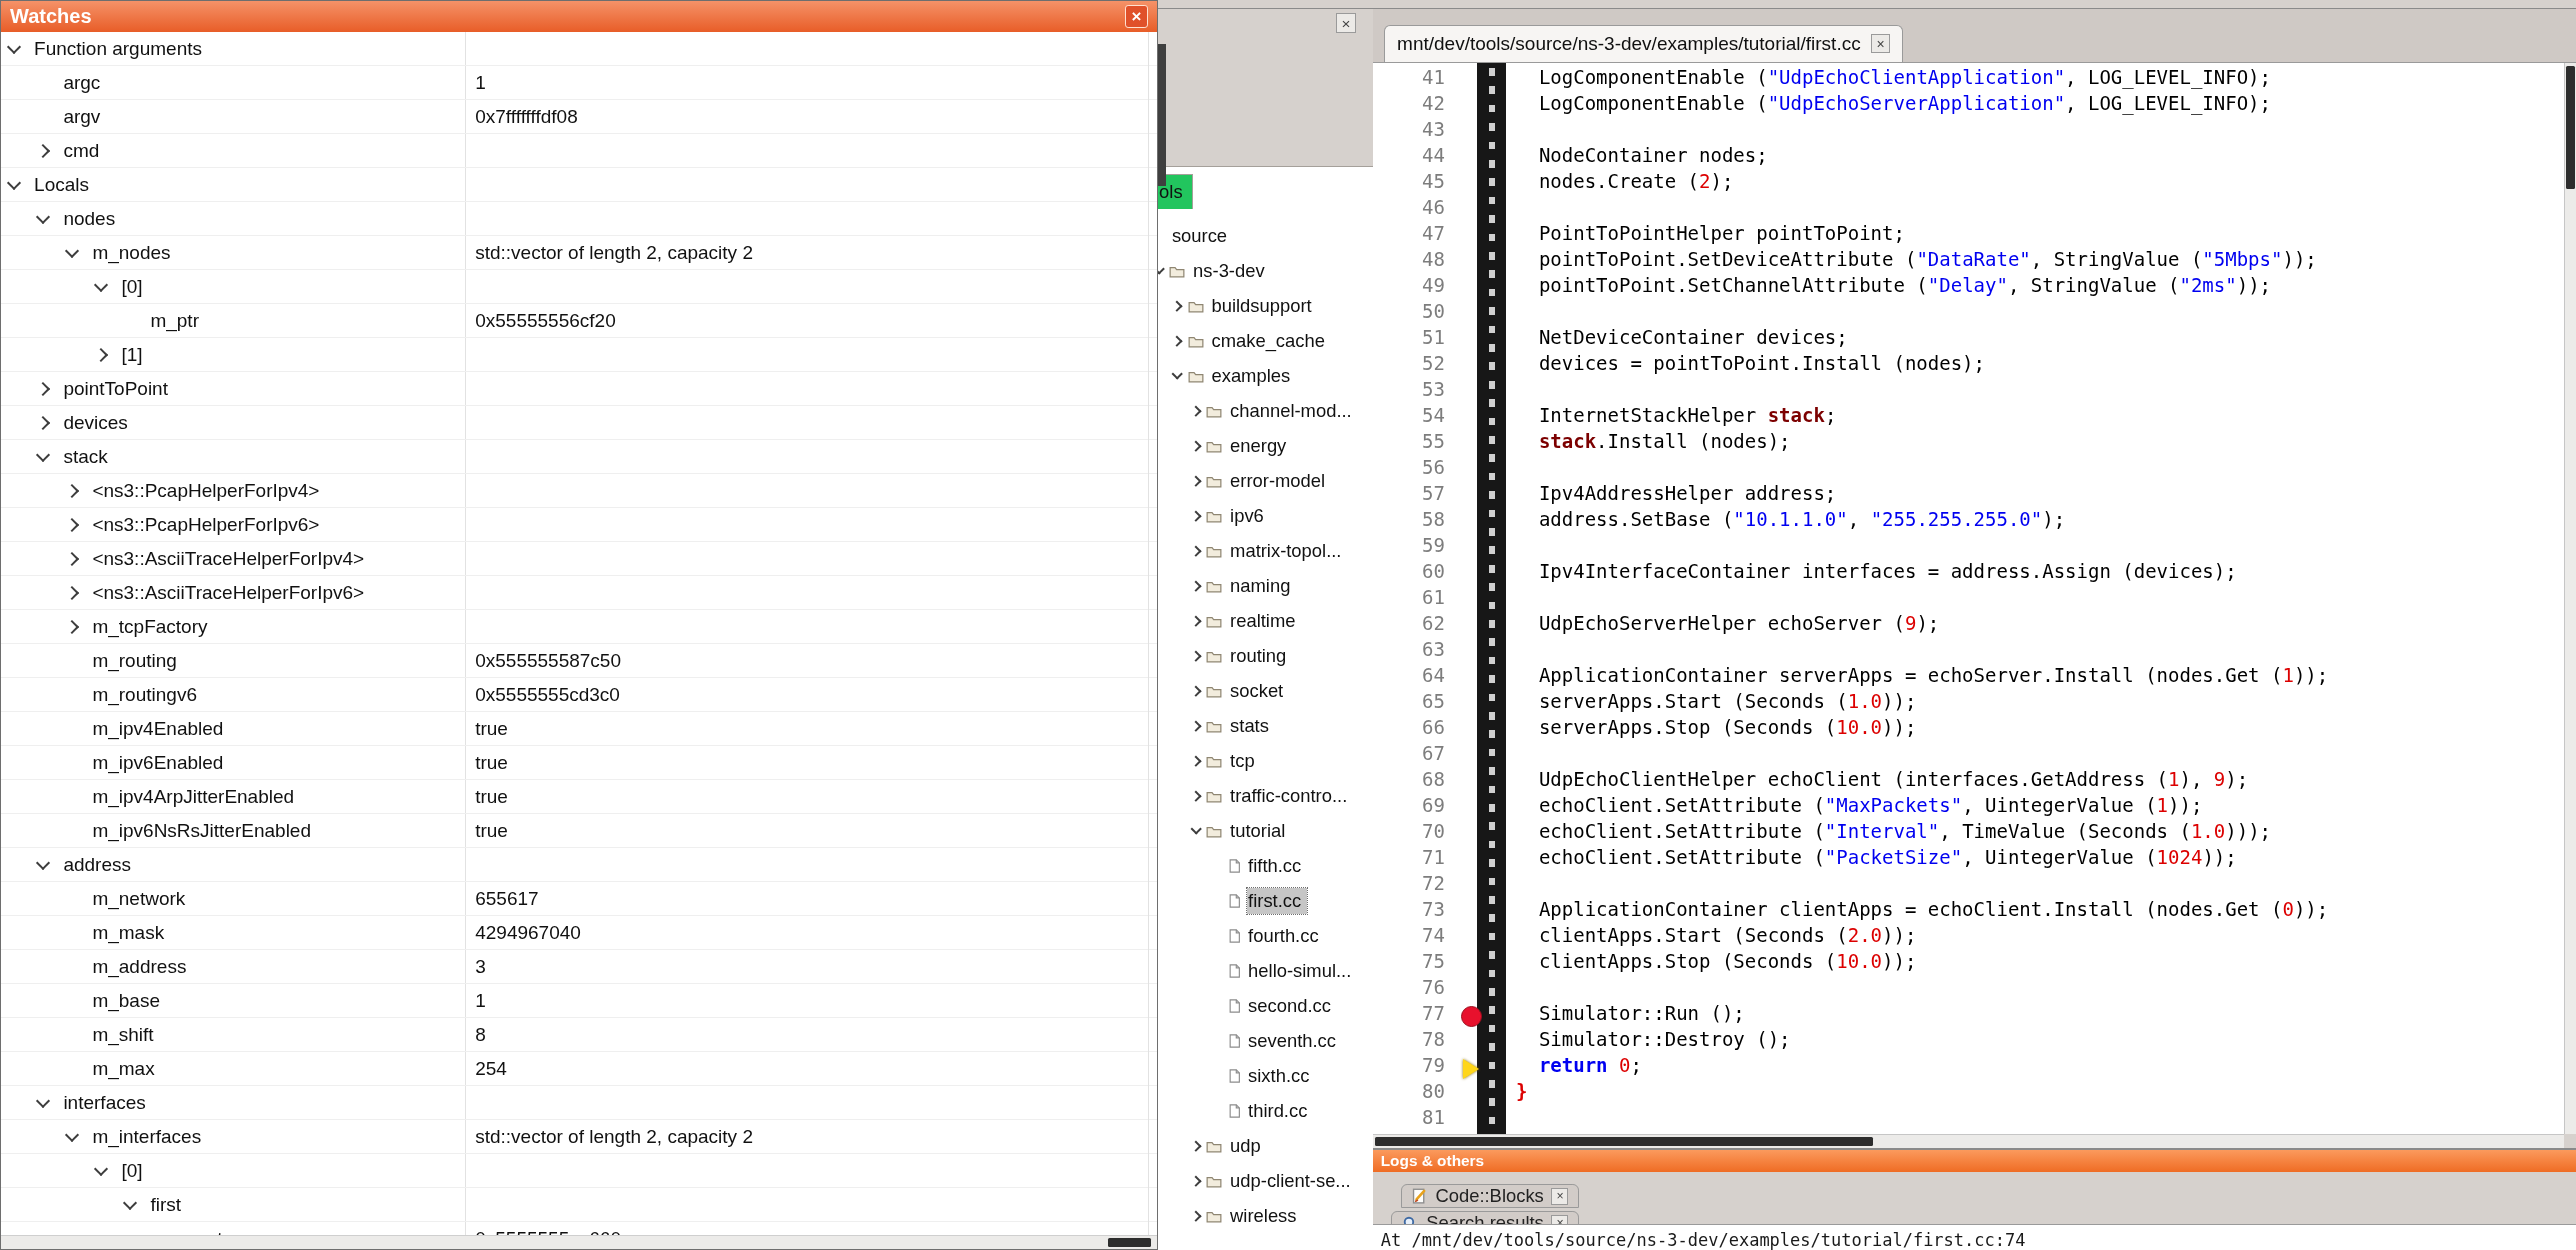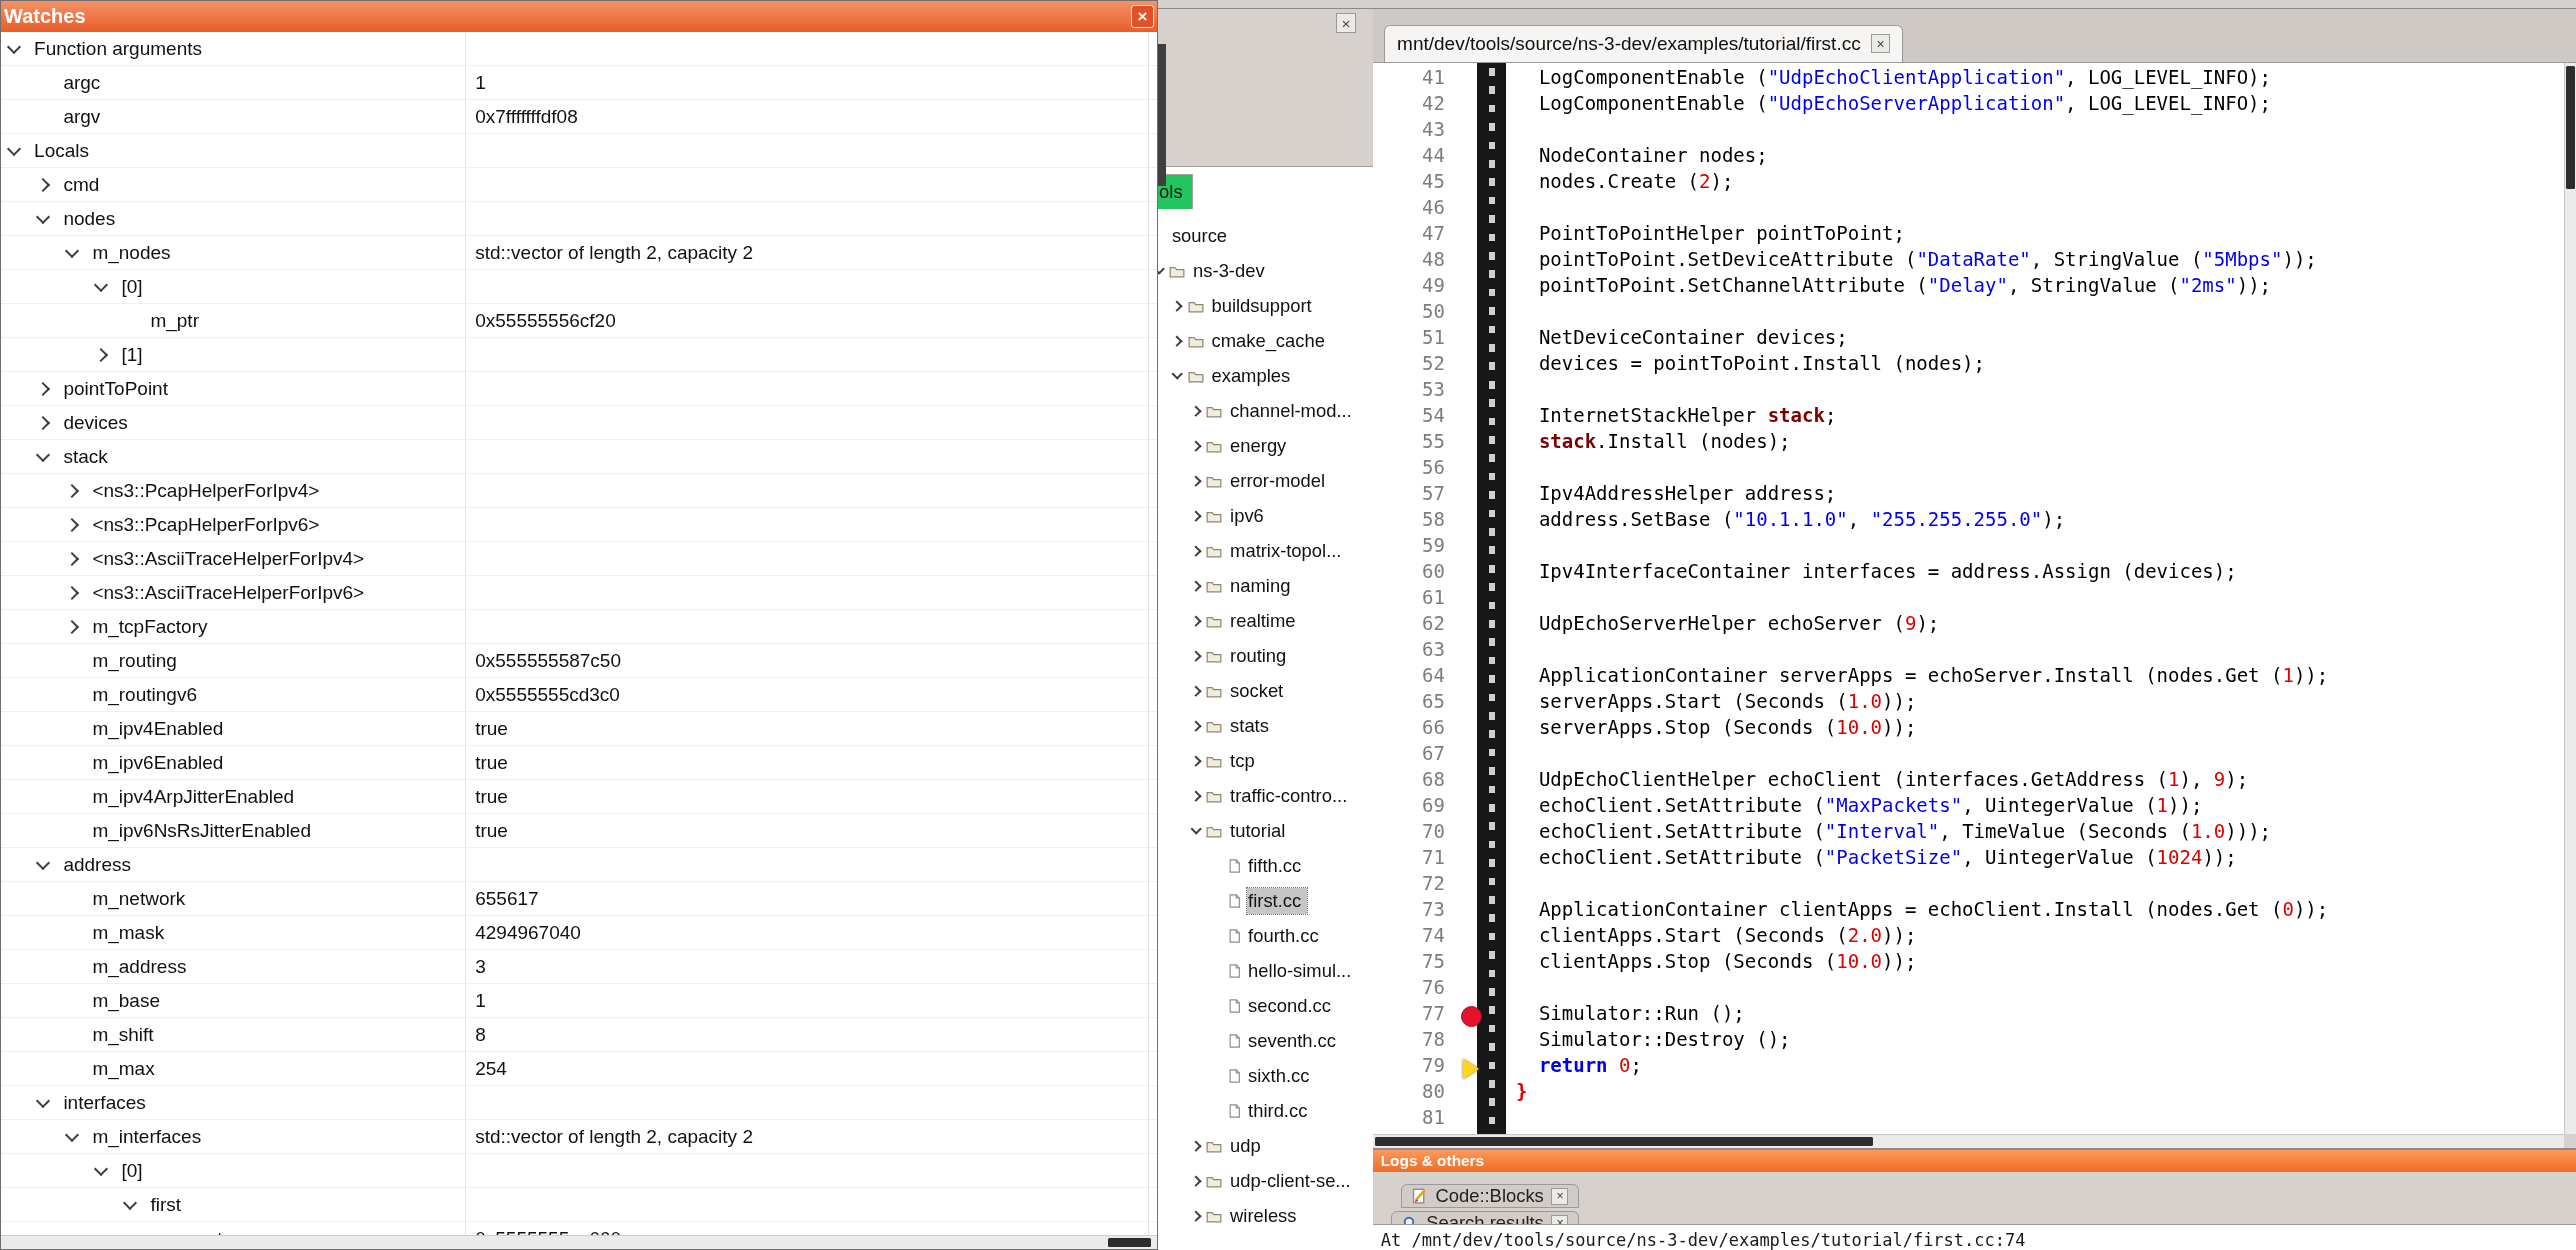--- a/index.html
+++ b/index.html
@@ -4,21 +4,21 @@
 <style>
   * { margin:0; padding:0; box-sizing:border-box; }
   html,body { width:2576px; height:1250px; overflow:hidden; }
   body { font-family:"Liberation Sans",sans-serif; background:#d6d1cd; }
   #screen { position:relative; width:2576px; height:1250px; background:#d6d1cd; overflow:hidden; }
 
   
   #watches { position:absolute; left:0; top:0; width:1158px; height:1250px; z-index:30;
              border:1.5px solid #6e6e6e; background:#fff; display:flex; flex-direction:column; }
   .w-title { height:31px; background:linear-gradient(180deg,#f59268,#e85d28); display:flex;
-             align-items:center; padding:0 3px; flex:0 0 auto;gap:8px; }
+             align-items:center; padding:0 9px; flex:0 0 auto;gap:8px; }
   .w-title-text { color:#fff; font-size:20px; font-weight:bold; flex:1; }
   .w-close { width:23px; height:23px; border-radius:3.1px; background:#e0512a; border:1.5px solid #ffe2d2;
              color:#fff; font-size:17px; font-weight:bold; display:flex; align-items:center;
              justify-content:center; line-height:1; }
   .w-body { flex:1; position:relative; overflow:hidden; background:#fff; }
   .w-row { display:flex; height:34px; align-items:center; border-bottom:0.8px solid #efefef; }
   .w-name { flex:0 0 465px; max-width:465px; display:flex; align-items:center; overflow:hidden;
             border-right:0.8px solid #e2e2e2; height:100%; font-size:19px; color:#111; white-space:nowrap; }
   .w-val { font-size:19px; color:#111; padding-left:9.2px; white-space:nowrap; }
   .w-colline { position:absolute; top:0; bottom:14px; left:1147px; width:0.8px; background:#e2e2e2; }
@@ -565,30 +565,30 @@
             <div class="w-val">1</div>
           </div>
           <div class="w-row">
             <div class="w-name" style="padding-left: 37px;">
               <span class="chev blank"></span>
               <span class="w-label">argv</span>
             </div>
             <div class="w-val">0x7fffffffdf08</div>
           </div>
           <div class="w-row">
-            <div class="w-name" style="padding-left: 7.7px;">
-              <span class="chev down"></span>
-              <span class="w-label">Locals</span>
-            </div>
-            <div class="w-val"></div>
-          </div>
-          <div class="w-row">
             <div class="w-name" style="padding-left: 37px;">
               <span class="chev right"></span>
               <span class="w-label">cmd</span>
+            </div>
+            <div class="w-val"></div>
+          </div>
+          <div class="w-row">
+            <div class="w-name" style="padding-left: 7.7px;">
+              <span class="chev down"></span>
+              <span class="w-label">Locals</span>
             </div>
             <div class="w-val"></div>
           </div>
           <div class="w-row">
             <div class="w-name" style="padding-left: 37px;">
               <span class="chev down"></span>
               <span class="w-label">nodes</span>
             </div>
             <div class="w-val"></div>
           </div>

